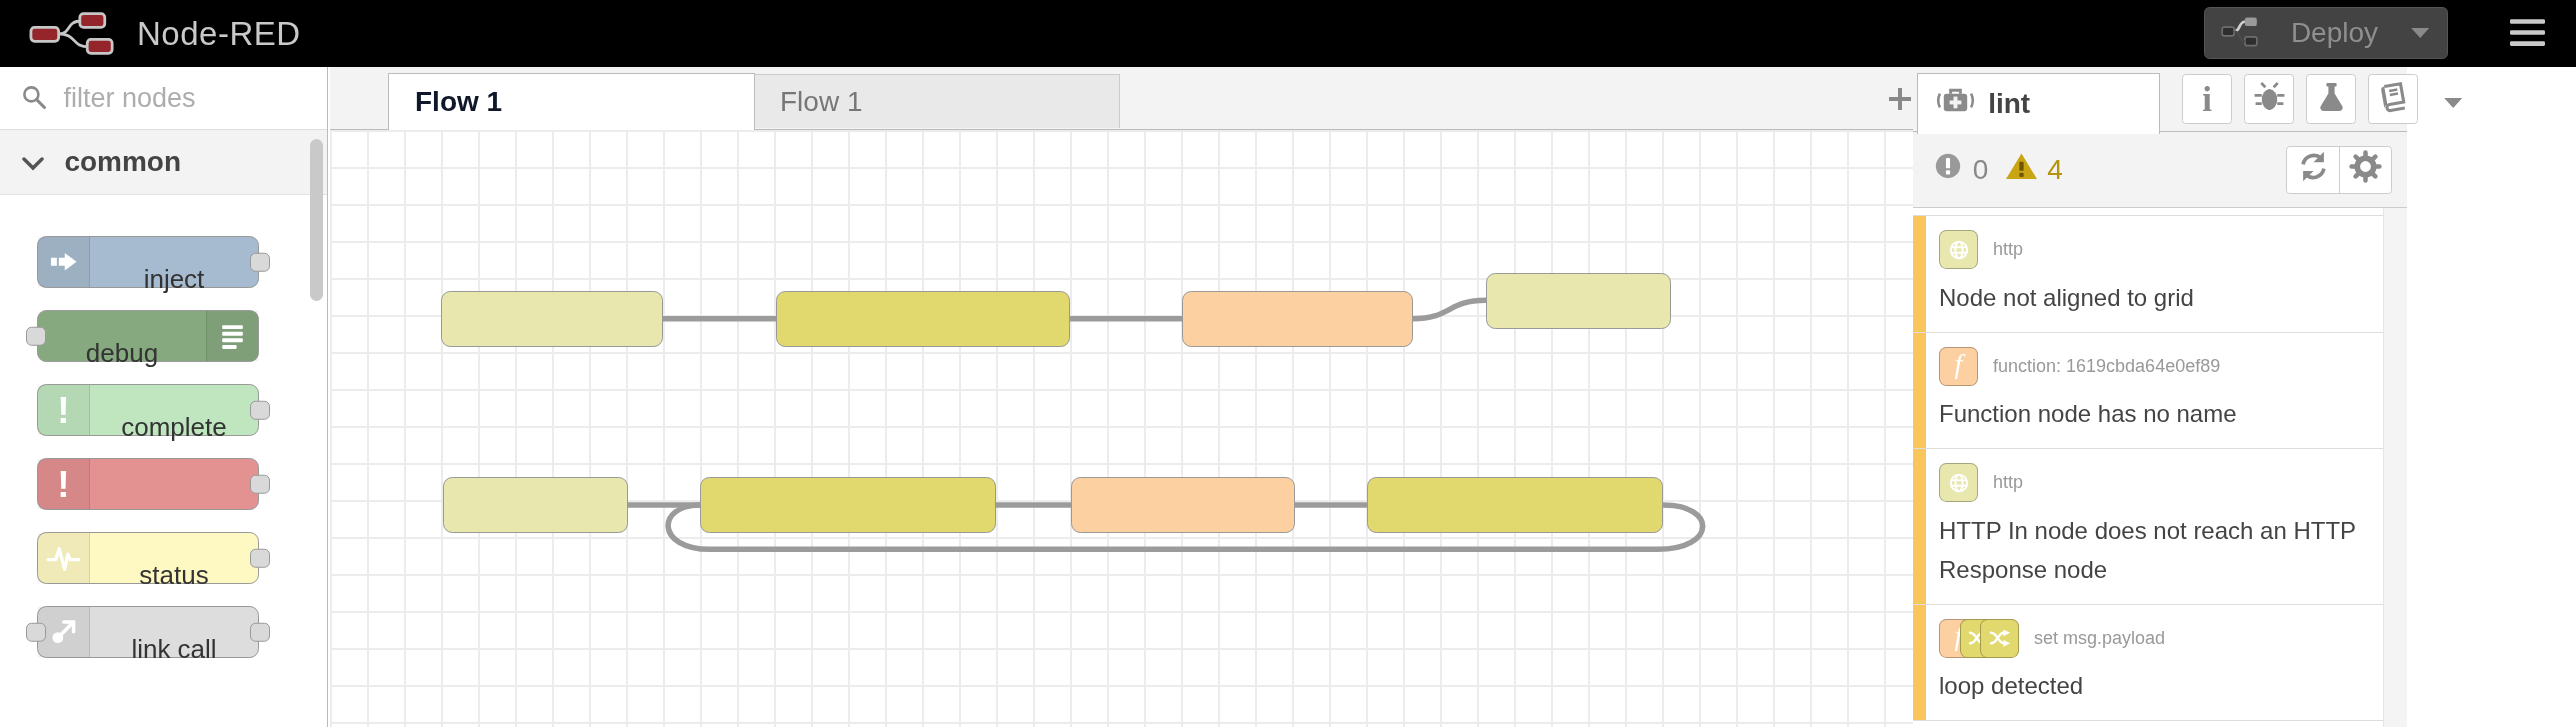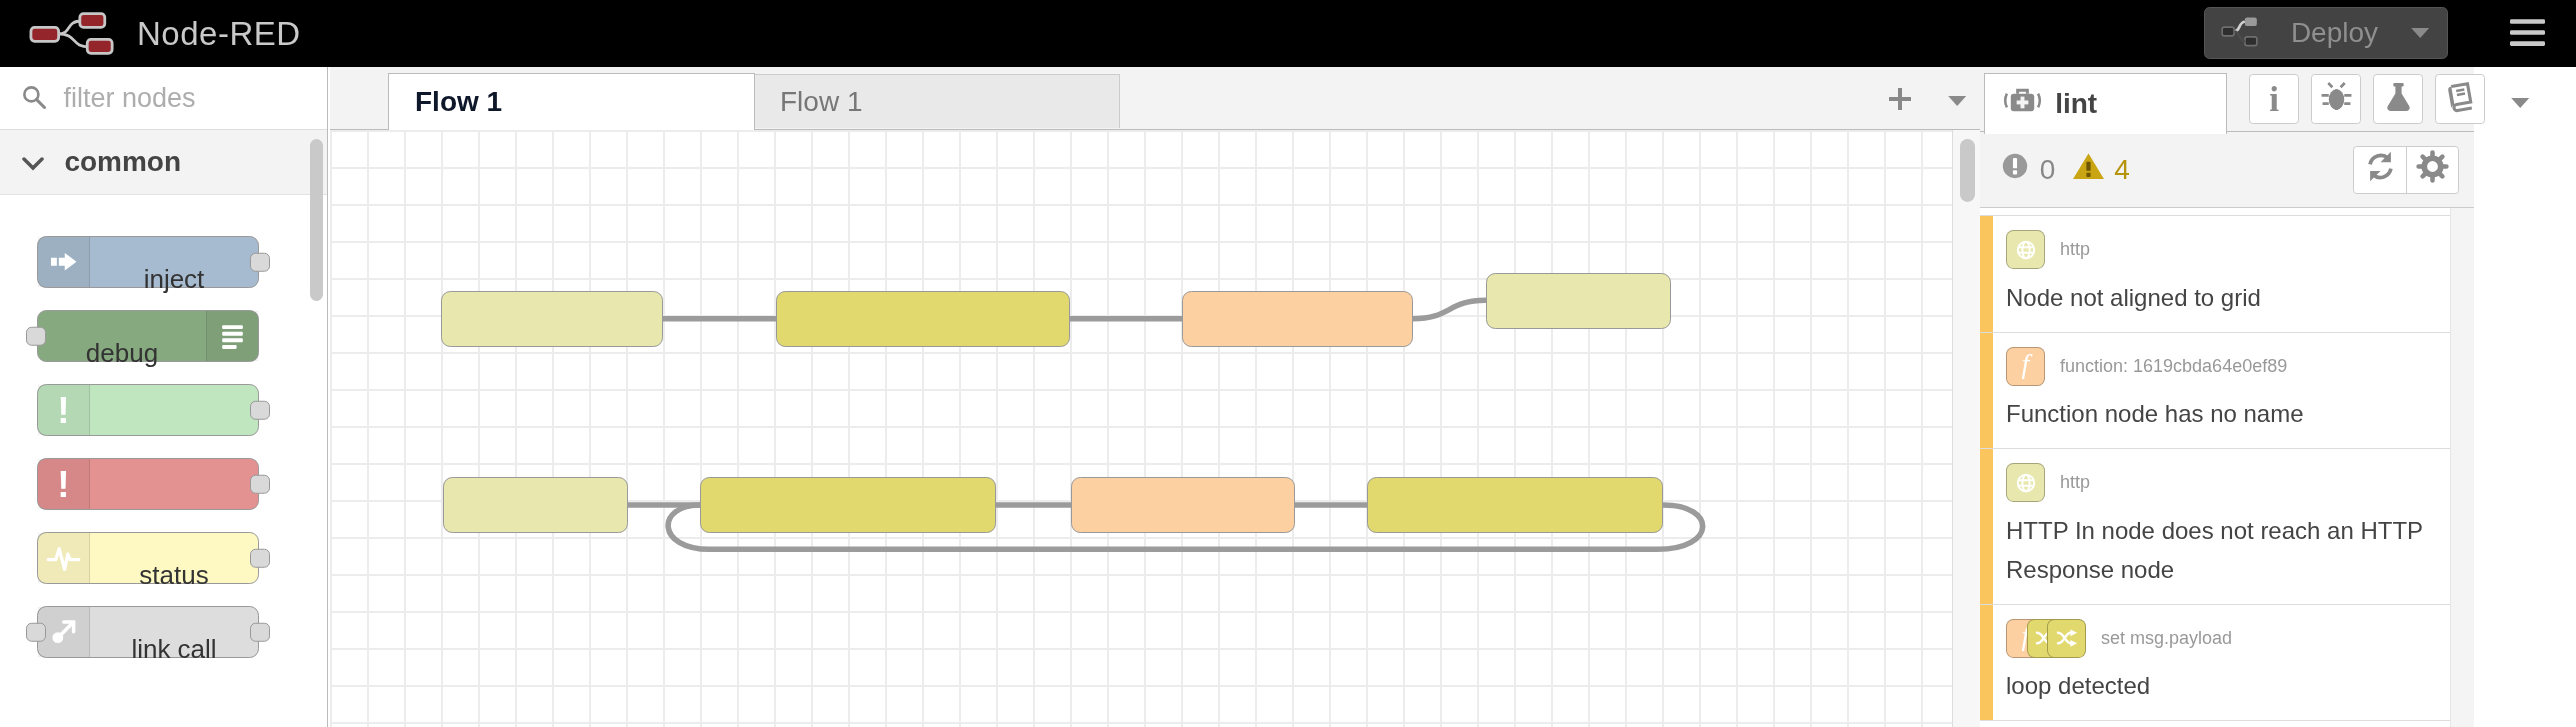--- a/index.html
+++ b/index.html
@@ -65,21 +65,21 @@
   .excl{color:#fff;font-size:37px;font-weight:bold;line-height:1;}
 
   #canvas-scrollbar{position:absolute;left:1952px;top:130px;width:30px;height:598px;
                     background:#f7f7f7;border-left:1.9px solid #ddd;}
   #canvas-scroll-thumb{position:absolute;left:6.5px;top:9.3px;width:15px;height:63px;background:#c9c9c9;
                     border-radius:7.4px;}
   #splitter{position:absolute;left:1982px;top:67px;width:20.4px;height:661px;background:#f0f0f0;
             border-left:1.9px solid #ccc;border-right:1.9px solid #ccc;cursor:col-resize;}
 
   
-  #sidebar{position:absolute;left:1980px;top:67px;width:494px;height:661px;background:#fff;}
+  #sidebar{position:absolute;left:1913px;top:67px;width:494px;height:661px;background:#fff;}
   #sb-tabbar{position:relative;height:65px;background:#f3f3f3;border-bottom:1.9px solid #bbb;}
   #sb-tab-lint{position:absolute;left:3.7px;top:5.6px;width:243px;height:61px;background:#fff;
                border:1.9px solid #bbb;border-bottom:none;display:flex;align-items:center;gap:13px;
                padding-left:18.5px;font-size:28px;font-weight:bold;color:#444;z-index:2;cursor:pointer;}
   .sb-iconbtn{position:absolute;top:7.4px;width:50px;height:50px;background:#fff;border:1.9px solid #ccc;
               border-radius:3.7px;display:flex;align-items:center;justify-content:center;cursor:pointer;}
   #sb-tab-menu{position:absolute;left:530px;top:28px;cursor:pointer;}
   #sb-toolbar{position:relative;height:76px;background:#f3f3f3;border-bottom:1.9px solid #ccc;
               display:flex;align-items:center;padding-left:20.4px;font-size:28px;}
   #err-count{color:#888;margin:0 16.7px 0 9.3px;}
@@ -193,20 +193,21 @@
             </g>
           </svg>
         </span>
         <span class="plabel">debug</span>
         <span class="port in"></span>
       </div>
       <div class="pnode" style="background: rgb(191, 230, 191);">
         <span class="icon-region ">
           <span class="excl">!</span>
         </span>
+        <span class="plabel">complete</span>
         <span class="port out"></span>
       </div>
       <div class="pnode" style="background: rgb(228, 145, 145);">
         <span class="icon-region ">
           <span class="excl">!</span>
         </span>
         <span class="port out"></span>
       </div>
       <div class="pnode" style="background: #fef9c3; justify-content: center;">
         <span class="icon-region ">

